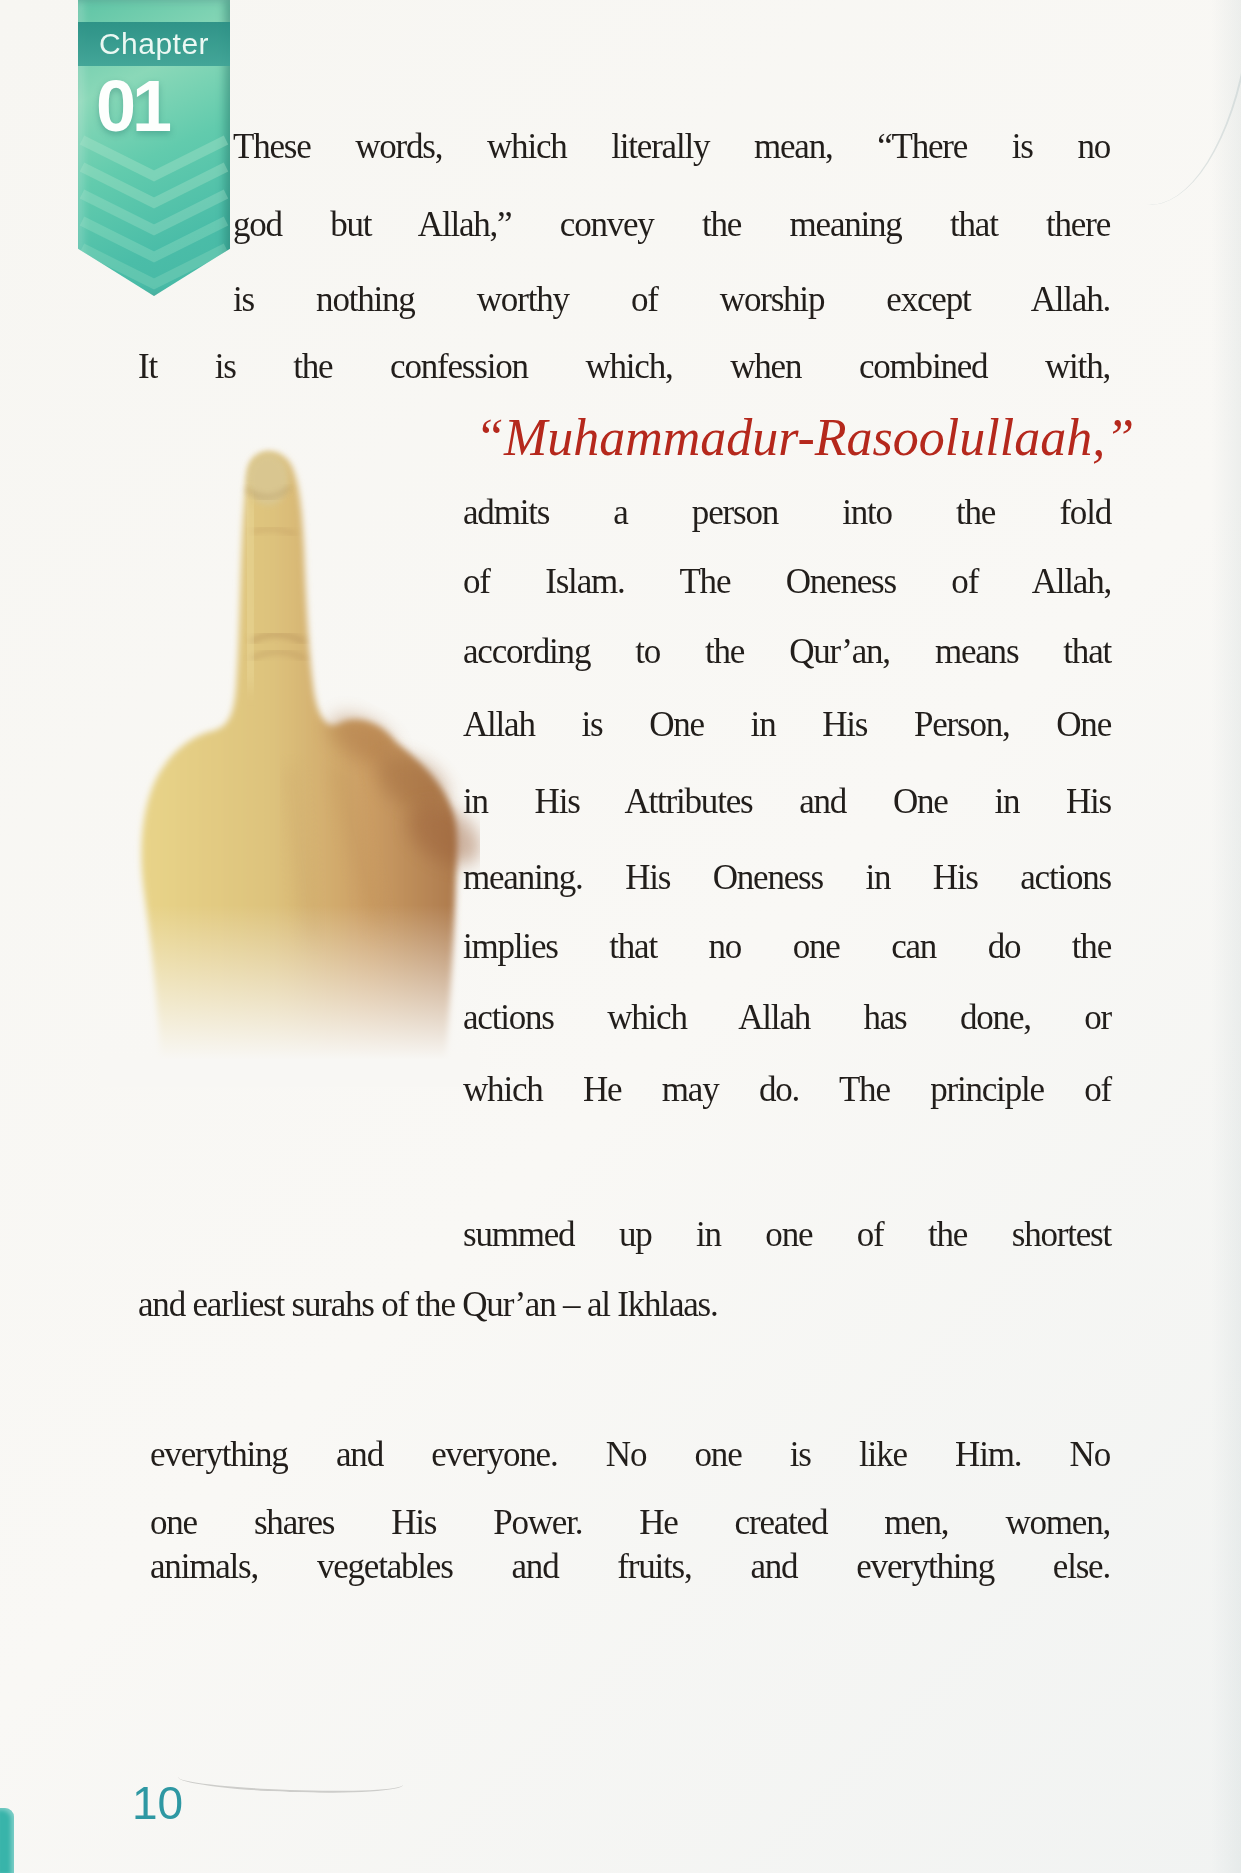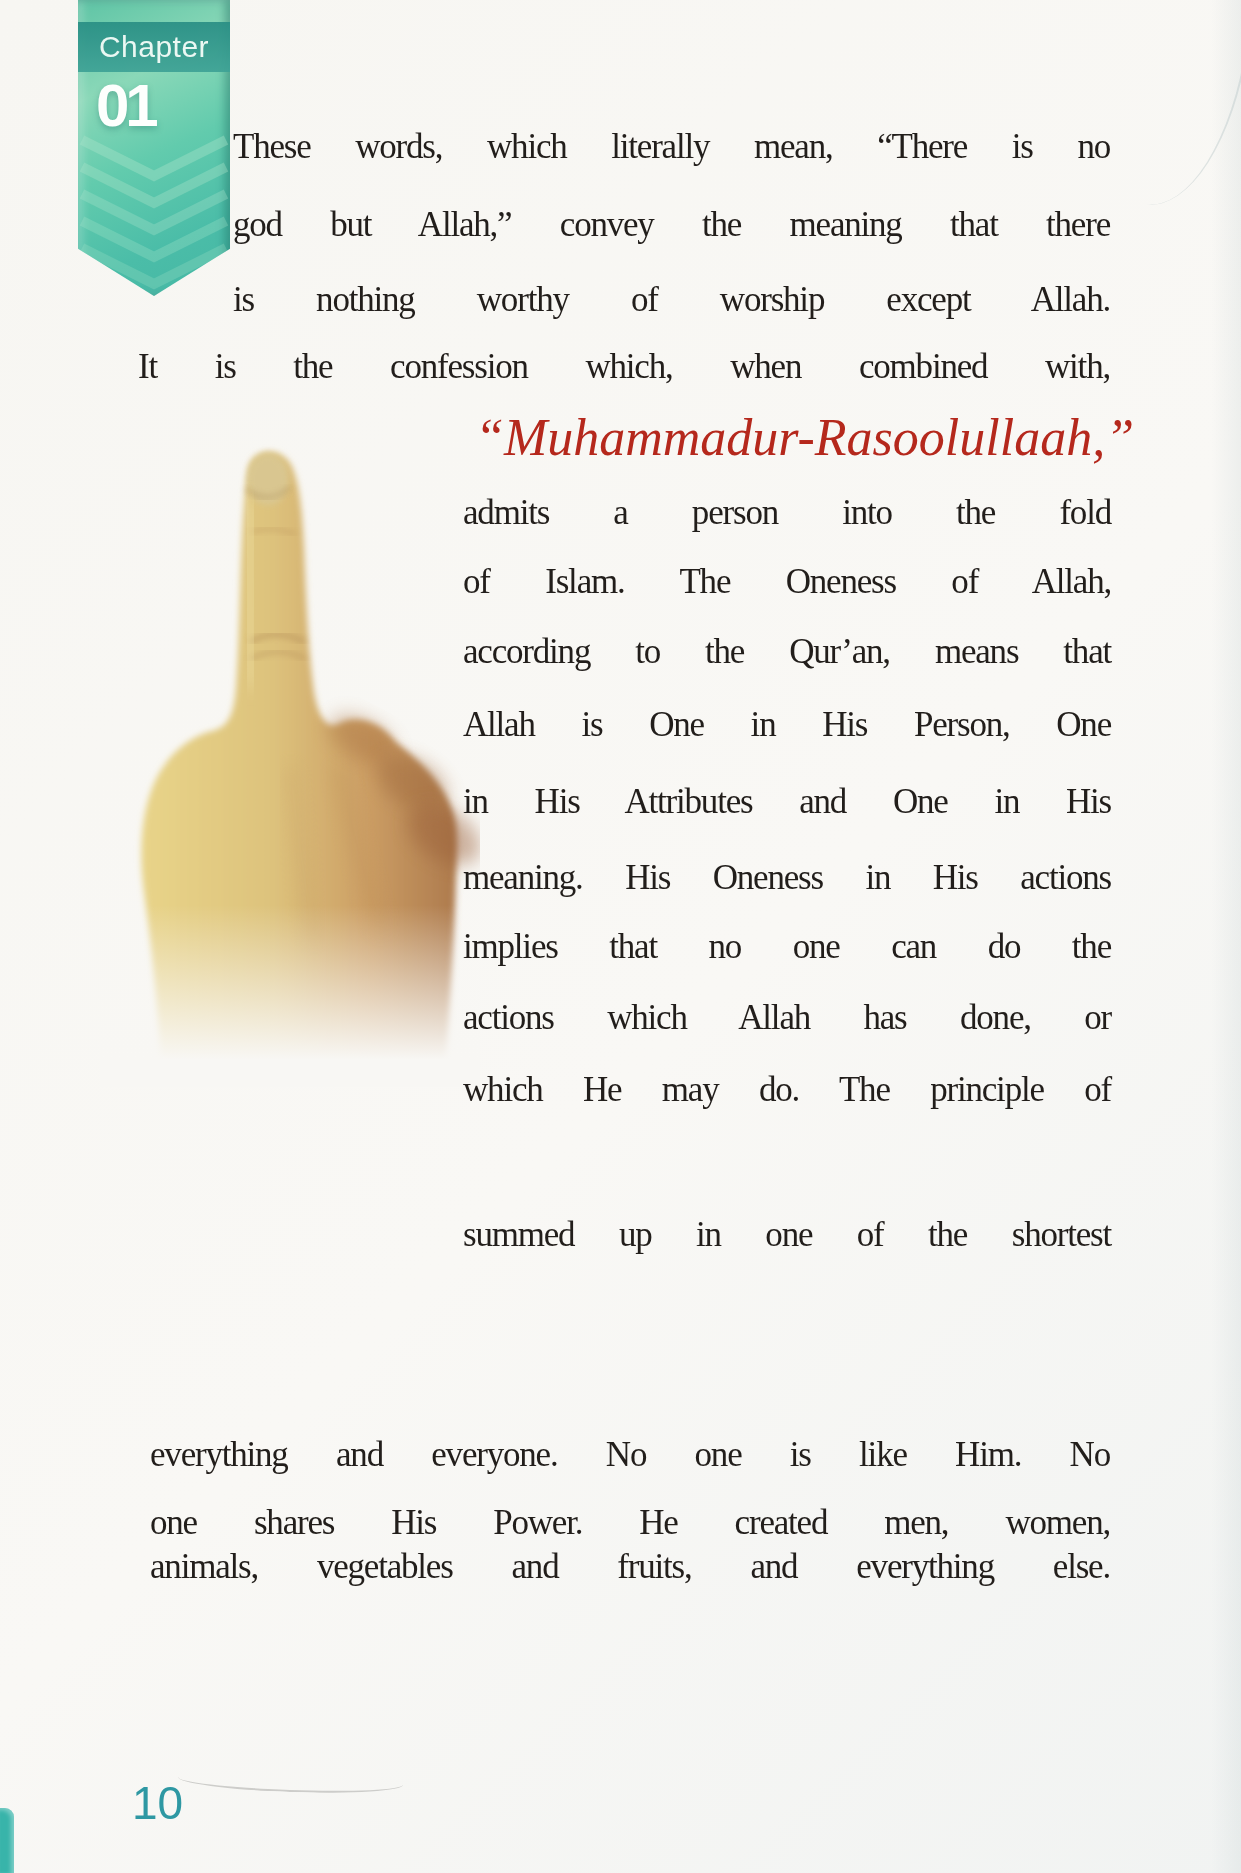--- a/index.html
+++ b/index.html
@@ -35,33 +35,33 @@
     letter-spacing:0;
   }
   
   #ribbon{
     position:absolute;left:78px;top:0;width:152px;height:296px;
     background:linear-gradient(155deg,#5ec4a5 0%,#8ad8b8 28%,#62cbad 52%,#4bbda8 78%,#45b7a4 100%);
     clip-path:polygon(0 0,100% 0,100% 84%,50% 100%,0 84%);
     box-shadow:inset -5px 0 8px rgba(18,92,86,.4),inset 5px 0 8px rgba(255,255,255,.22);
   }
   #ribbon .band{
-    position:absolute;left:0;top:22px;width:100%;height:50px;
+    position:absolute;left:0;top:22px;width:100%;height:44px;
     background:linear-gradient(180deg,#2a8f85 0%,#3fa396 100%);
     opacity:.93;
     display:flex;align-items:center;justify-content:center;
   }
   #ribbon .band span{
     font-family:"Liberation Sans","DejaVu Sans",sans-serif;
     font-size:30px;color:#f3fbf8;letter-spacing:.5px;
   }
   #ribbon .num{
     position:absolute;left:18px;top:56px;
     font-family:"Liberation Sans","DejaVu Sans",sans-serif;
-    font-weight:700;font-size:60px;line-height:100px;color:#fdfffd;
+    font-weight:700;font-size:72px;line-height:100px;color:#fdfffd;
     letter-spacing:-4px;
     text-shadow:0 3px 6px rgba(25,110,100,.35);
   }
   #ribbon svg{position:absolute;left:0;top:128px;}
   
   #page-number{
     position:absolute;left:132px;top:1776px;
     font-family:Liberation Sans, sans-serif;
     font-size:46px;color:#2e98a3;
   }
@@ -168,20 +168,21 @@
   <div class="bl j" style="left:463px;top:557px;width:648px">of Islam. The Oneness of Allah,</div>
   <div class="bl j" style="left:463px;top:627px;width:648px">according to the Qur’an, means that</div>
   <div class="bl j" style="left:463px;top:700px;width:648px">Allah is One in His Person, One</div>
   <div class="bl j" style="left:463px;top:777px;width:648px">in His Attributes and One in His</div>
   <div class="bl j" style="left:463px;top:853px;width:648px">meaning. His Oneness in His actions</div>
   <div class="bl j" style="left:463px;top:922px;width:648px">implies that no one can do the</div>
   <div class="bl j" style="left:463px;top:993px;width:648px">actions which Allah has done, or</div>
   <div class="bl j" style="left:463px;top:1065px;width:648px">which He may do. The principle of</div>
   <div class="bl j" style="left:463px;top:1210px;width:648px">summed up in one of the shortest</div>
 
+  <div class="bl" style="left:138px;top:1280px">and earliest surahs of the Qur’an – al Ikhlaas.</div>
   <div class="bl j" style="left:150px;top:1430px;width:960px">everything and everyone. No one is like Him. No</div>
   <div class="bl j" style="left:150px;top:1498px;width:960px">one shares His Power. He created men, women,</div>
   <div class="bl j" style="left:150px;top:1542px;width:960px">animals, vegetables and fruits, and everything else.</div>
 
   <div id="page-number">10</div>
   <div id="page-curl-line"></div>
   <div id="corner-tab"></div>
 
   <div id="scan-curve-top-right"></div>
   <div id="right-edge-shade"></div>

